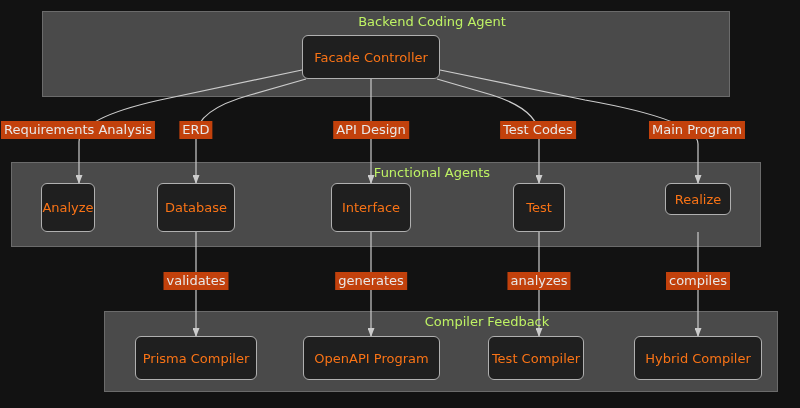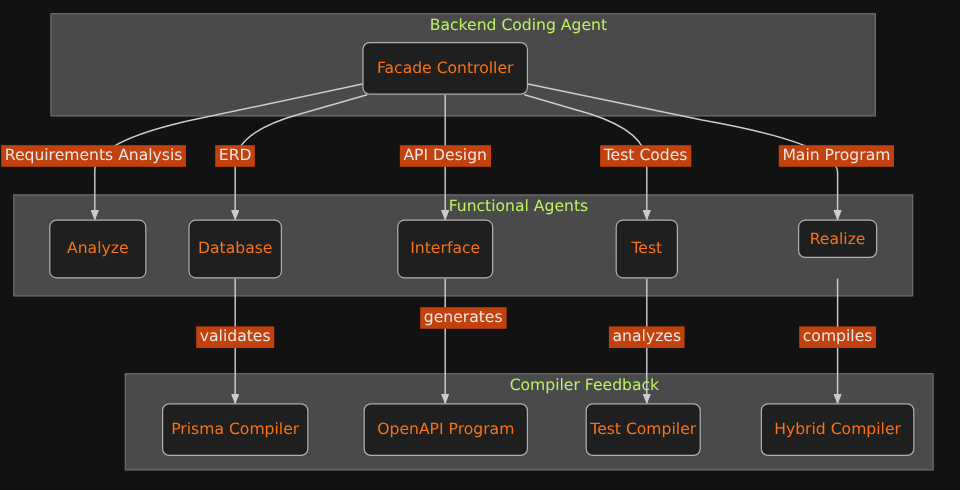--- a/index.html
+++ b/index.html
@@ -114,21 +114,21 @@
 
     <line x1="371" y1="232" x2="371" y2="336" marker-end="url(#arrowhead)"></line>
 
     <line x1="539" y1="232" x2="539" y2="336" marker-end="url(#arrowhead)"></line>
 
     <line x1="698" y1="232" x2="698" y2="336" marker-end="url(#arrowhead)"></line>
   </svg>
 
   <div class="node" style="left:302px; top:35px; width:138px; height:44px;">Facade Controller</div>
 
-  <div class="node" style="left:41px; top:183px; width:81px; height:49px;">Analyze</div>
+  <div class="node" style="left:41px; top:183px; width:54px; height:49px;">Analyze</div>
 
   <div class="node" style="left:157px; top:183px; width:78px; height:49px;">Database</div>
 
   <div class="node" style="left:331px; top:183px; width:80px; height:49px;">Interface</div>
 
   <div class="node" style="left:513px; top:183px; width:52px; height:49px;">Test</div>
 
   <div class="node" style="left:665px; top:183px; width:66px; height:32px;">Realize</div>
 
   <div class="node" style="left:135px; top:336px; width:122px; height:44px;">Prisma Compiler</div>
@@ -144,19 +144,19 @@
   <div class="edge-label" style="left:196px; top:121px;">ERD</div>
 
   <div class="edge-label" style="left:371px; top:121px;">API Design</div>
 
   <div class="edge-label" style="left:538px; top:121px;">Test Codes</div>
 
   <div class="edge-label" style="left:697px; top:121px;">Main Program</div>
 
   <div class="edge-label" style="left:196px; top:272px;">validates</div>
 
-  <div class="edge-label" style="left:371px; top:256px;margin-left:15px;">generates</div>
+  <div class="edge-label" style="left:371px; top:272px;">generates</div>
 
   <div class="edge-label" style="left:539px; top:272px;">analyzes</div>
 
   <div class="edge-label" style="left:698px; top:272px;">compiles</div>
 
 </div>
 
 </body></html>

